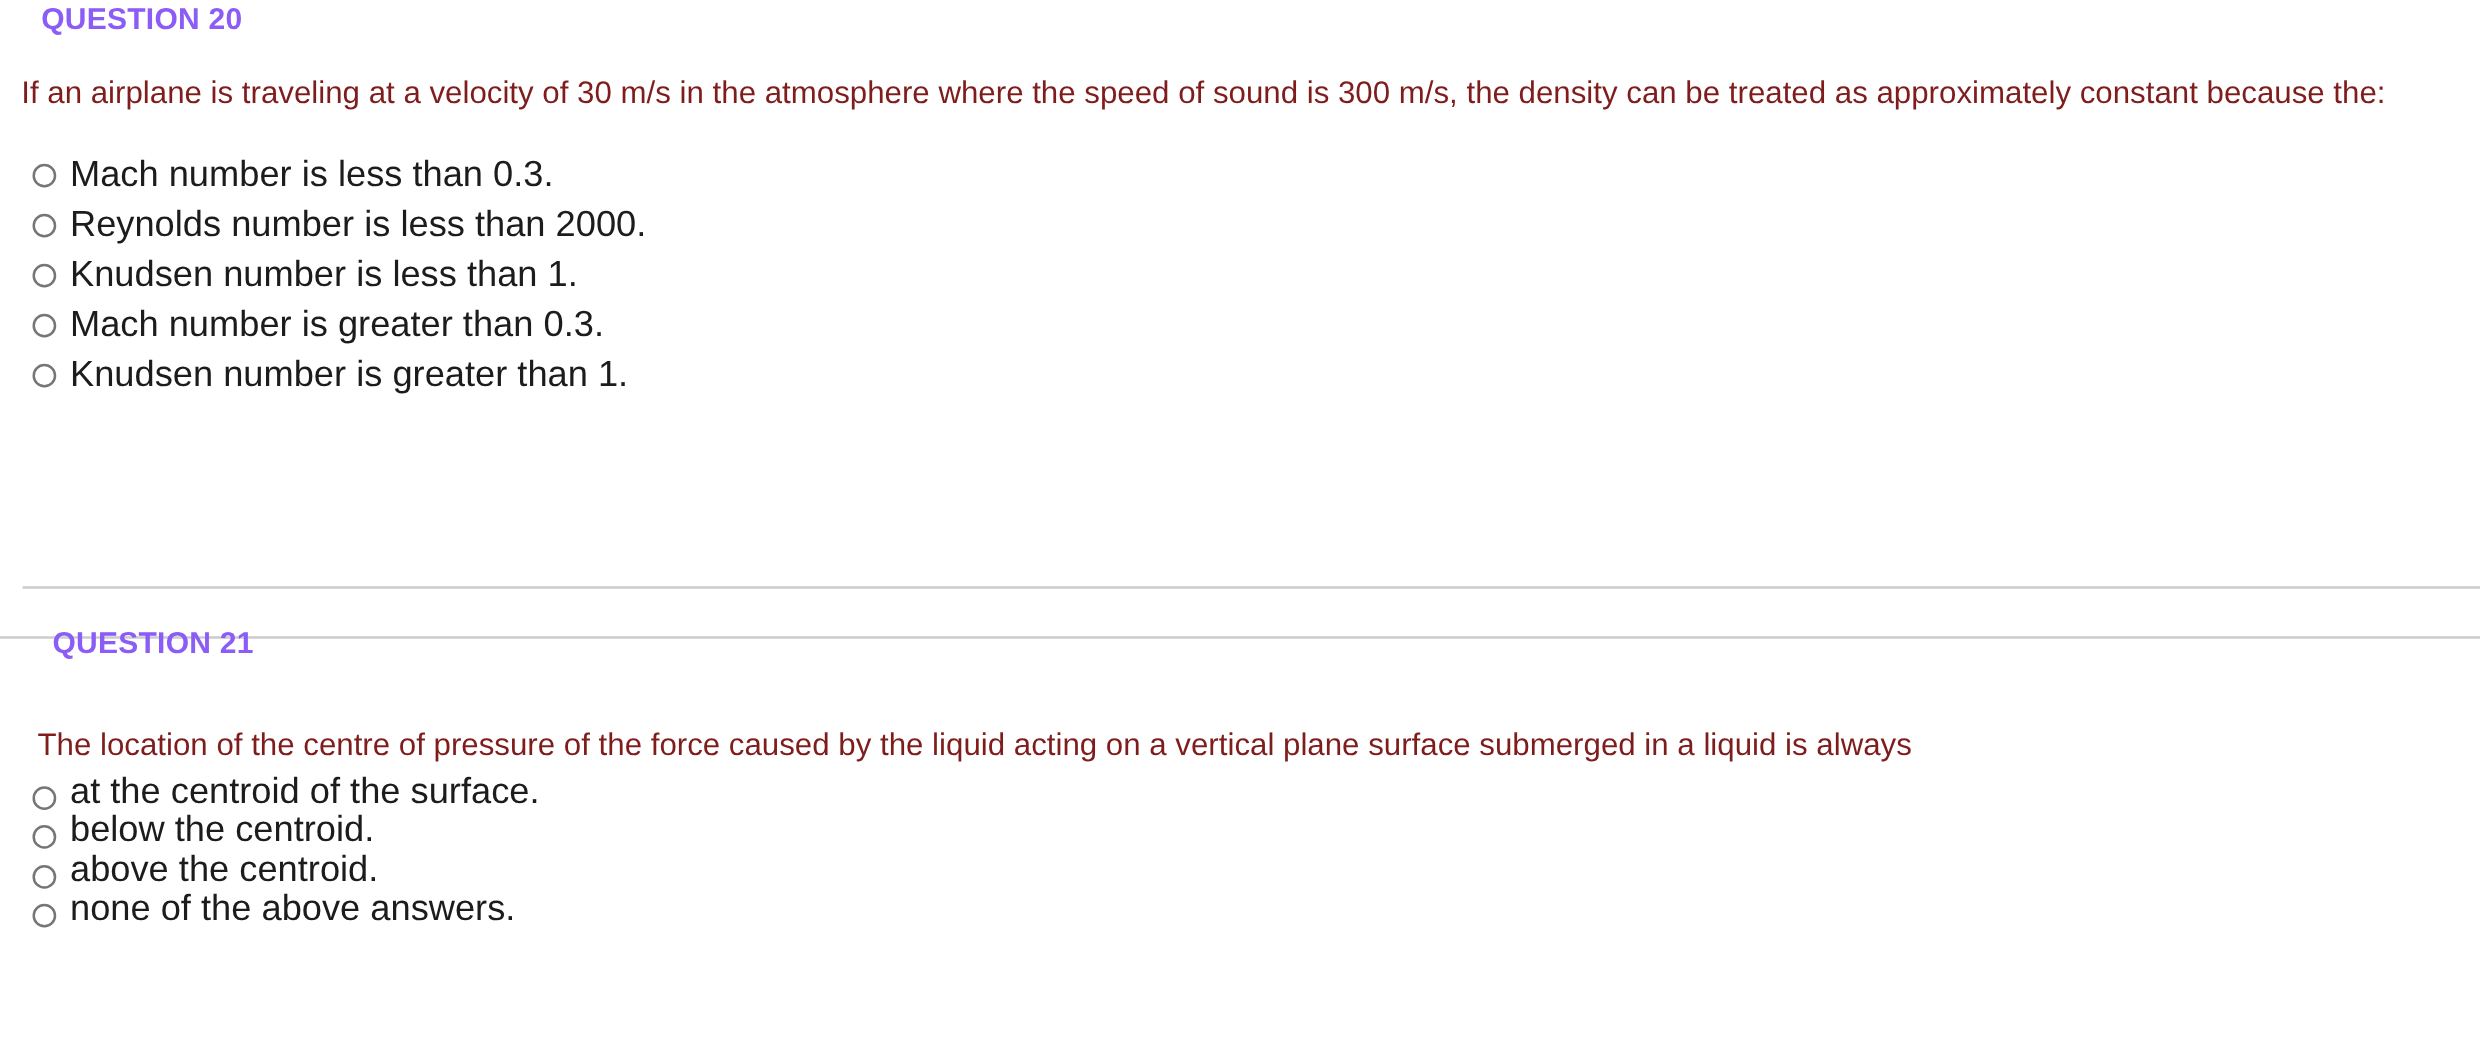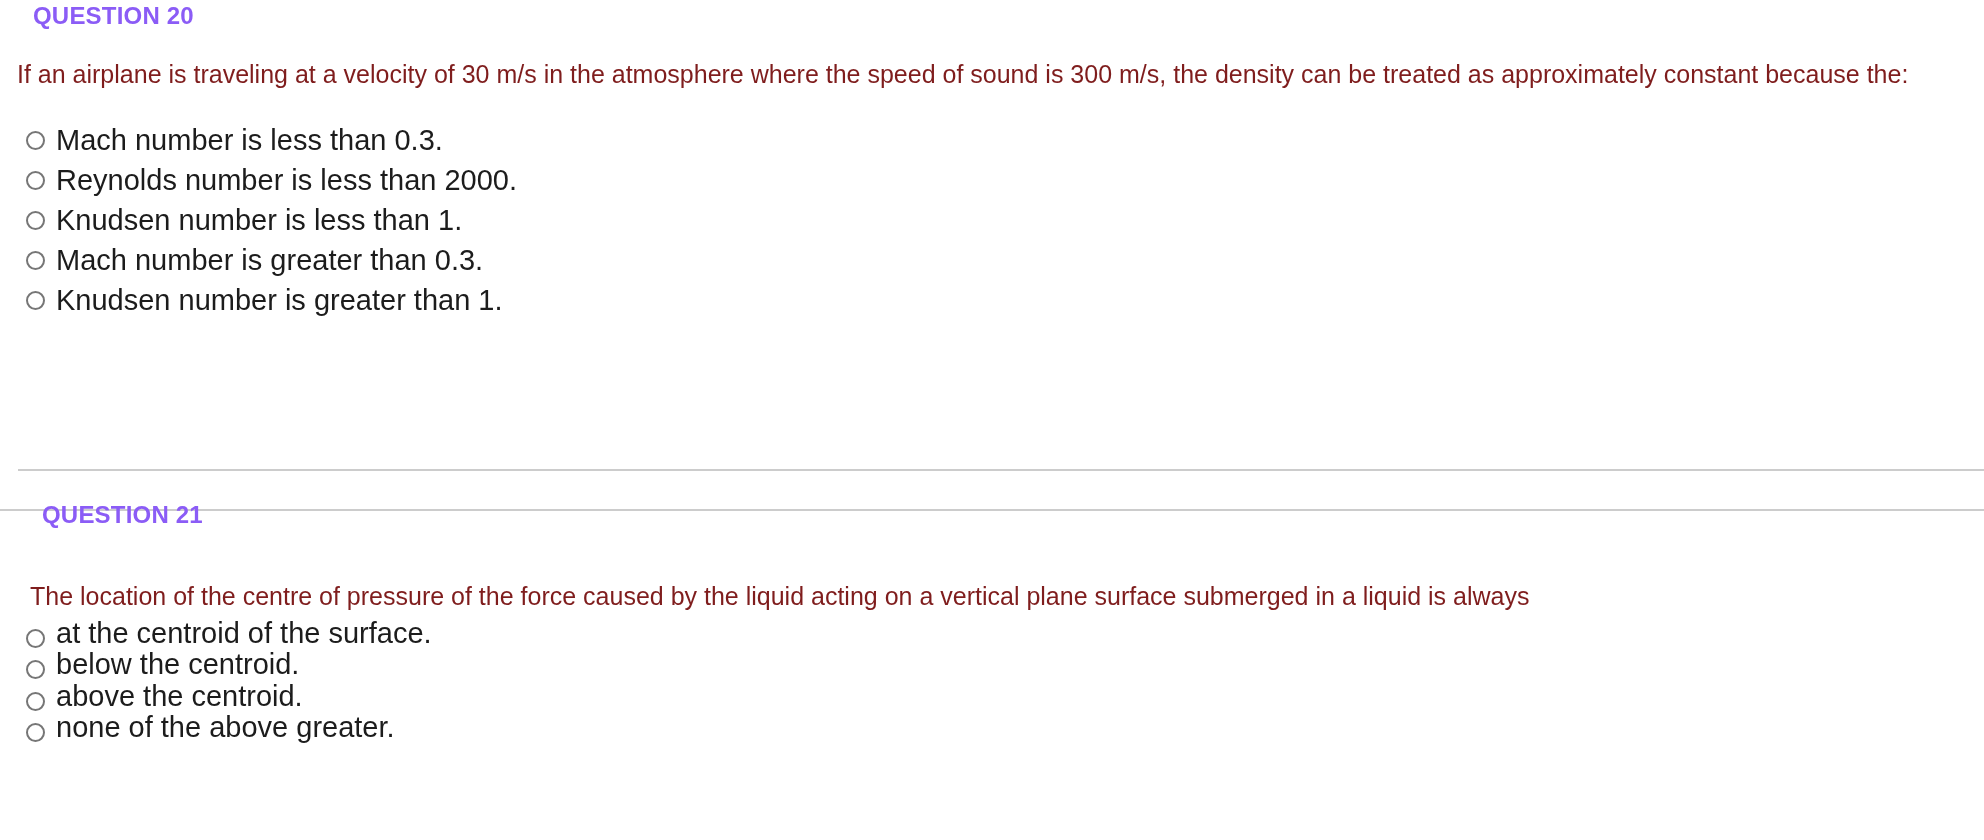--- a/index.html
+++ b/index.html
@@ -199,19 +199,19 @@
       <li class="option-row">
         <span class="radio-mark"></span>
         <span class="option-label">below the centroid.</span>
       </li>
       <li class="option-row">
         <span class="radio-mark"></span>
         <span class="option-label">above the centroid.</span>
       </li>
       <li class="option-row">
         <span class="radio-mark"></span>
-        <span class="option-label">none of the above greater.</span>
+        <span class="option-label">none of the above answers.</span>
       </li>
     </ul>
 
   </div>
 
 </div>
 
 </body></html>

